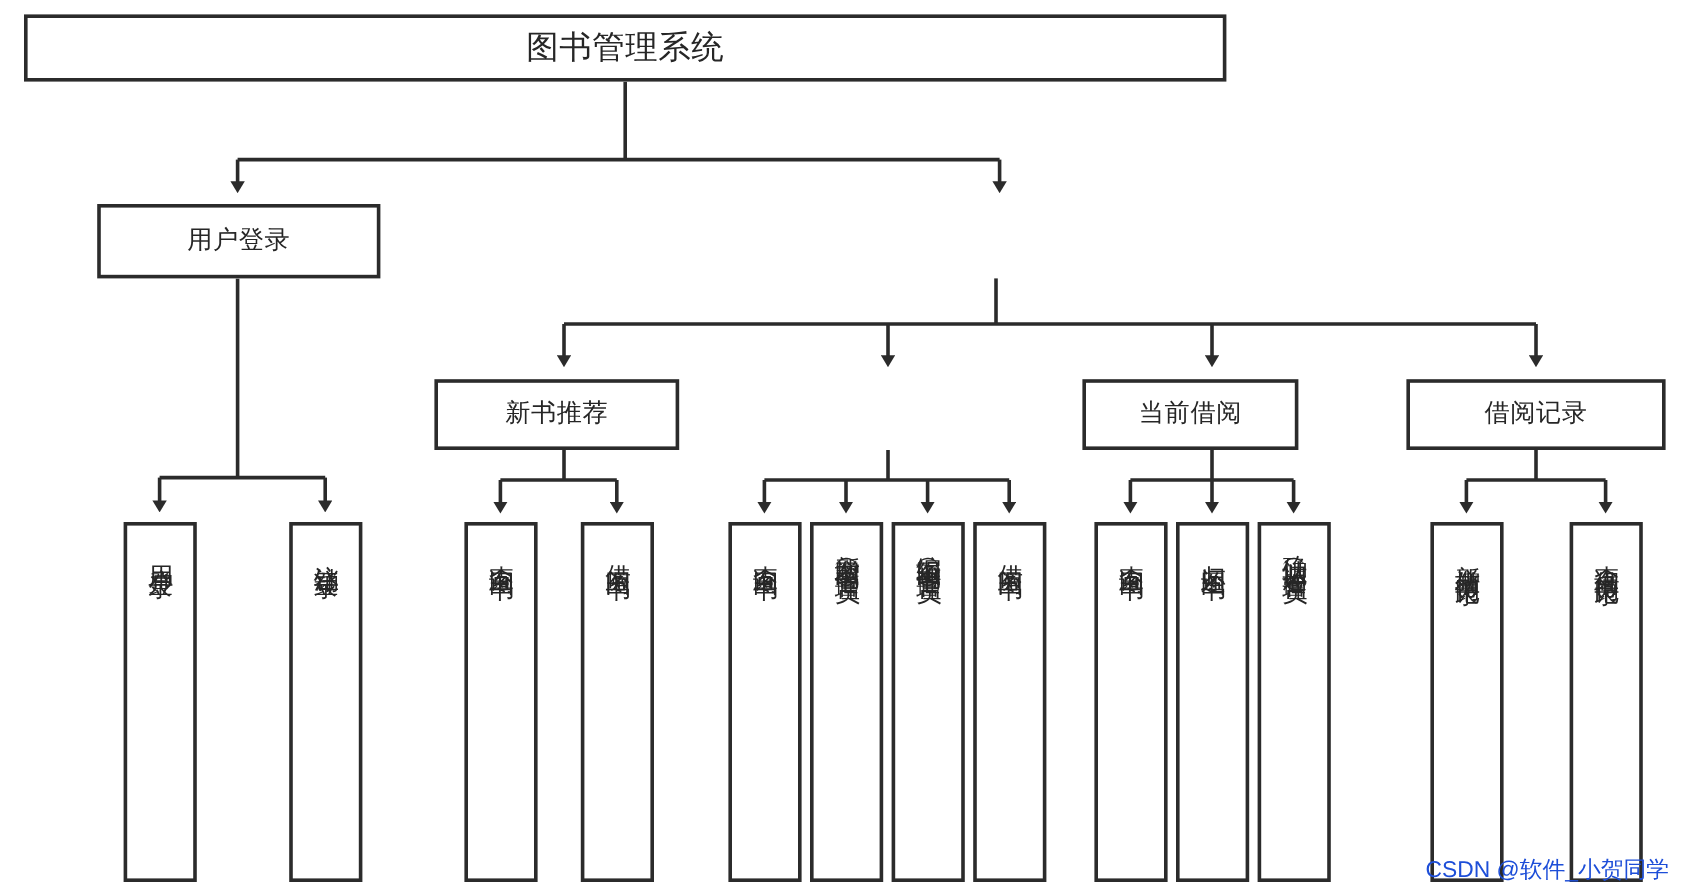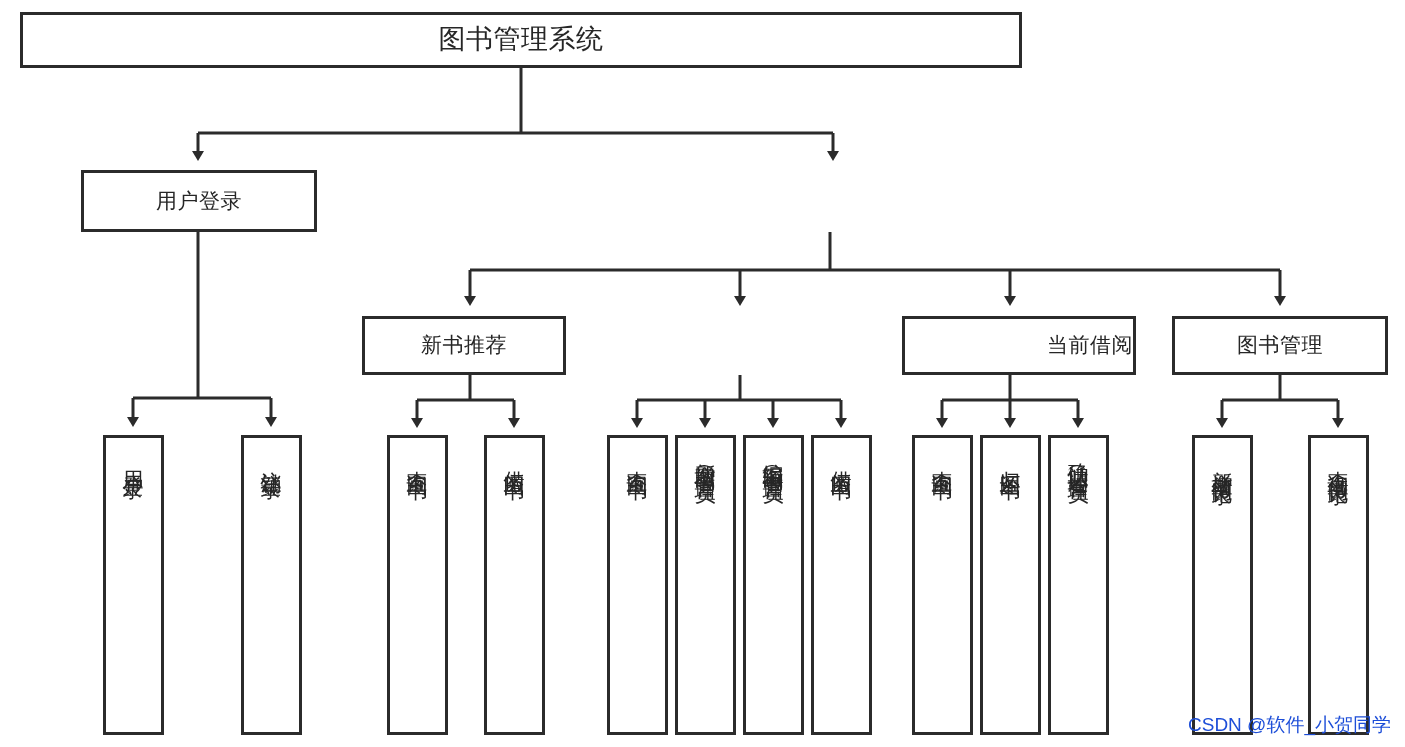--- a/index.html
+++ b/index.html
@@ -138,25 +138,25 @@
     <span class="lbl">图书管理系统</span>
   </div>
 
   <div class="node horiz" style="left:81px; top:170px; width:236px; height:62px;">
     <span class="lbl">用户登录</span>
   </div>
 
   <div class="node horiz" style="left:362px; top:316px; width:204px; height:59px;">
     <span class="lbl">新书推荐</span>
   </div>
-  <div class="node horiz" style="left:902px; top:316px; width:234px; height:59px;justify-content:flex-end;">
+  <div class="node horiz" style="left:902px; top:316px; width:180px; height:59px;">
     <span class="lbl">当前借阅</span>
   </div>
   <div class="node horiz" style="left:1172px; top:316px; width:216px; height:59px;">
-    <span class="lbl">图书管理</span>
+    <span class="lbl">借阅记录</span>
   </div>
 
   <div class="node vert" style="left:103px; top:435px; width:61px; height:300px;">
     <span class="lbl">用户登录</span>
   </div>
   <div class="node vert" style="left:241px; top:435px; width:61px; height:300px;">
     <span class="lbl">注销登录</span>
   </div>
 
   <div class="node vert" style="left:387px; top:435px; width:61px; height:300px;">

